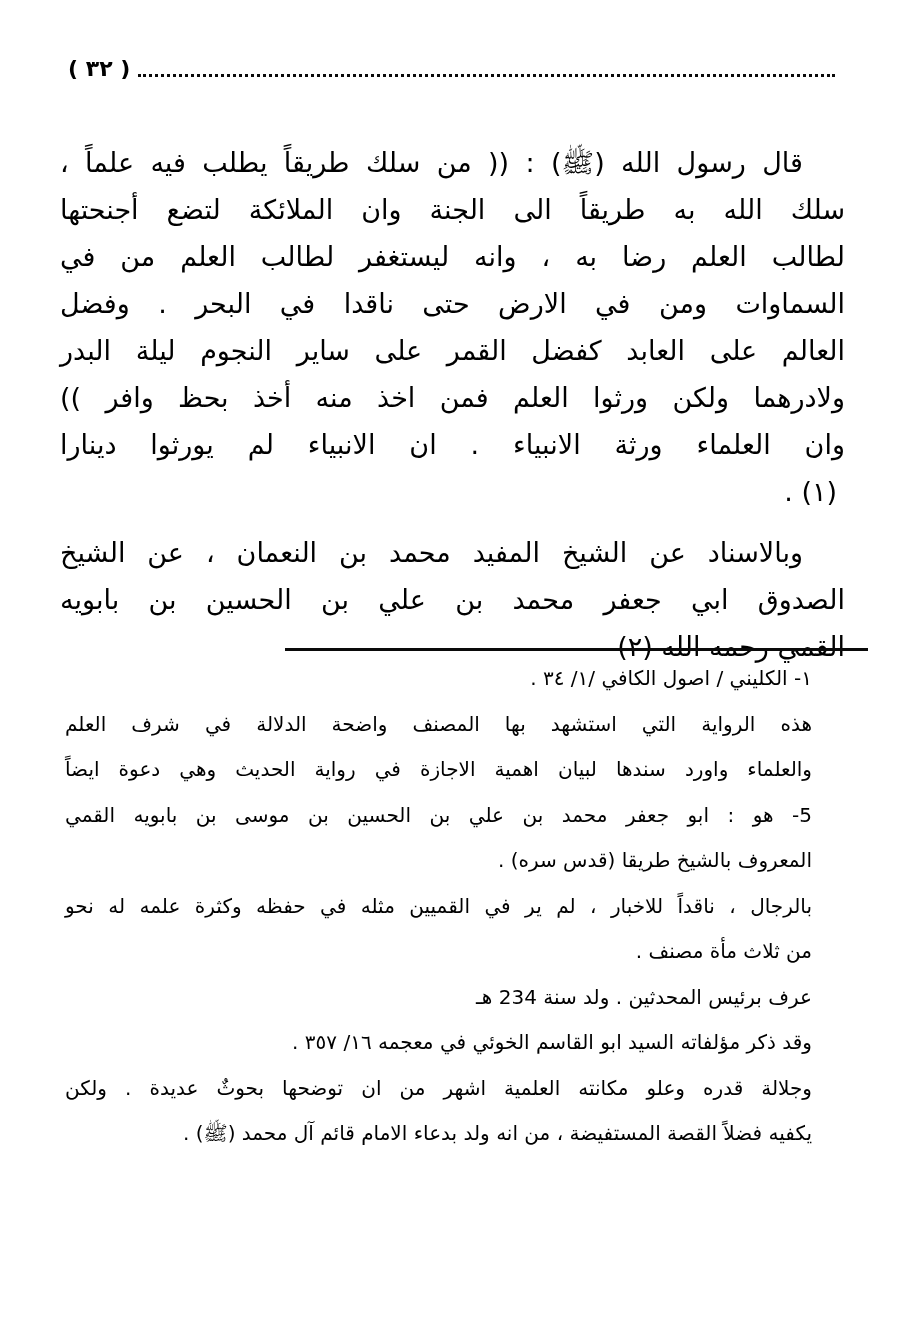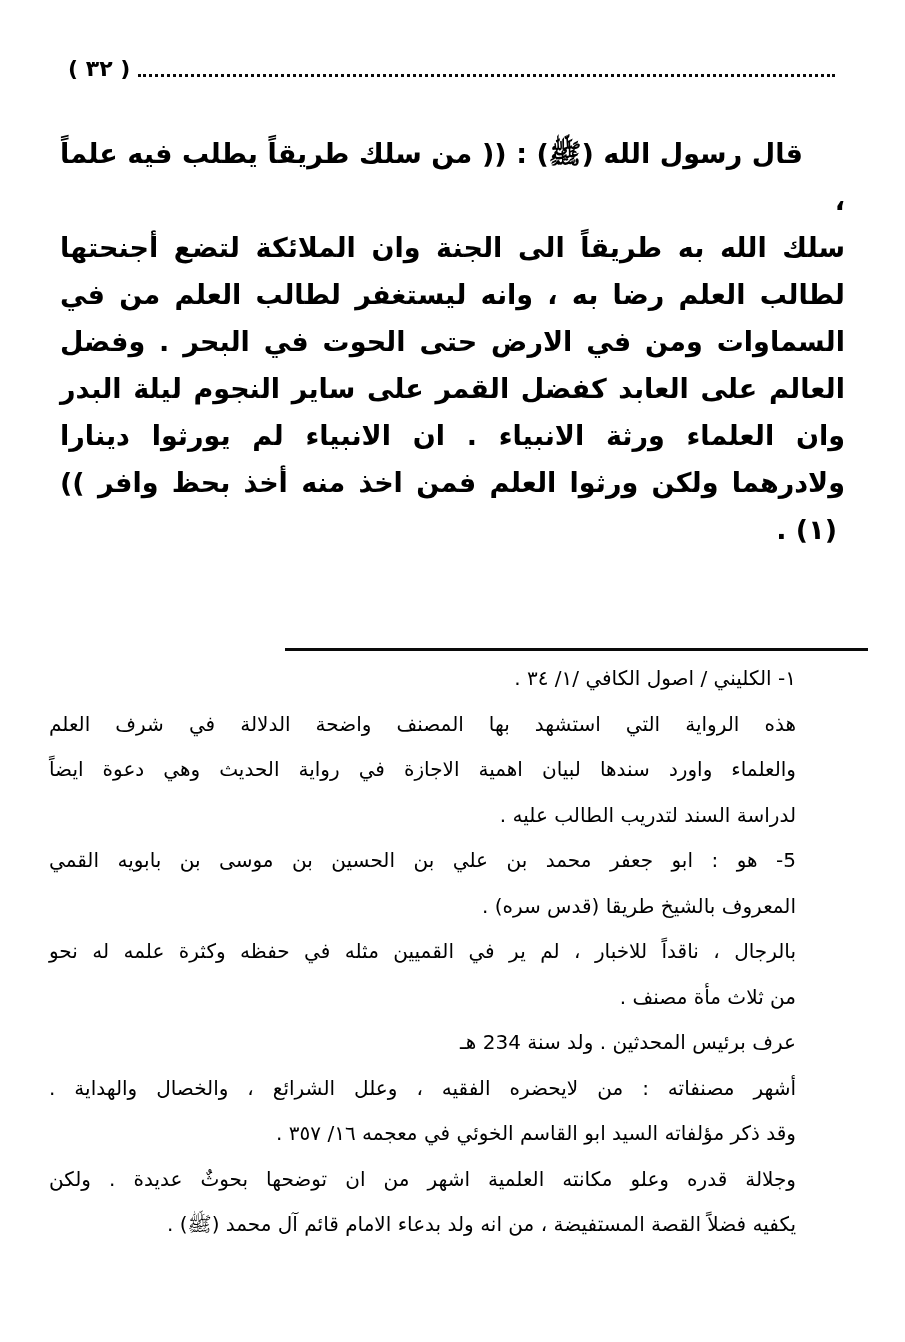--- a/index.html
+++ b/index.html
@@ -29,42 +29,42 @@
   }
   .dots {
     flex: 1 1 auto;
     border-bottom: 3px dotted #0a0a0a;
     margin: 0 8px 9px 8px;
     min-width: 40px;
   }
   
   .main {
     position: absolute;
-    top: 130px;
+    top: 139px;
     right: 60px;
     width: 785px;
-    font-weight: bold;
+    font-weight: normal;
     font-size: 27px;
   }
   .main .line { line-height: 47px; }
   .isnad { margin-top: 14px; }
   
   .divider {
     position: absolute;
     top: 648px;
     left: 285px;
     width: 583px;
     height: 3px;
     background: #0a0a0a;
   }
   
   .footnotes {
     position: absolute;
     top: 656px;
-    right: 109px;
+    right: 93px;
     width: 747px;
     font-weight: normal;
     font-size: 20px;
   }
   .footnotes .line { line-height: 45.5px; }
   
   .line {
     direction: rtl;
     text-align: right;
   }
@@ -83,39 +83,42 @@
   <div class="header">
     <span class="dots"></span>
     <span>( ٣٢ )</span>
   </div>
 
   <div class="main">
     <div class="hadith">
         <div class="line justify indent">قال رسول الله (ﷺ) : (( من سلك طريقاً يطلب فيه علماً ،</div>
         <div class="line justify">سلك الله به طريقاً الى الجنة وان الملائكة لتضع أجنحتها</div>
         <div class="line justify">لطالب العلم رضا به ، وانه ليستغفر لطالب العلم من في</div>
-        <div class="line justify">السماوات ومن في الارض حتى الحوت في البحر . وفضل</div>
+        <div class="line justify">السماوات ومن في الارض حتى ناقدا في البحر . وفضل</div>
         <div class="line justify">العالم على العابد كفضل القمر على ساير النجوم ليلة البدر</div>
+        <div class="line justify">ولادرهما ولكن ورثوا العلم فمن اخذ منه أخذ بحظ وافر ))</div>
         <div class="line justify">وان العلماء ورثة الانبياء . ان الانبياء لم يورثوا دينارا</div>
-        <div class="line justify">ولادرهما ولكن ورثوا العلم فمن اخذ منه أخذ بحظ وافر ))</div>
         <div class="line indent-sm">(١) .</div>
+      </div>
+    <div class="isnad">
+        <div class="line justify indent">وبالاسناد عن الشيخ المفيد محمد بن النعمان ، عن الشيخ</div>
+        <div class="line justify">الصدوق ابي جعفر محمد بن علي بن الحسين بن بابويه</div>
+        <div class="line">القمي رحمه الله (٢)</div>
       </div>
   </div>
 
   <div class="divider"></div>
 
   <div class="footnotes">
       <div class="line">١- الكليني / اصول الكافي /١/ ٣٤ .</div>
       <div class="line justify">هذه الرواية التي استشهد بها المصنف واضحة الدلالة في شرف العلم</div>
       <div class="line justify">والعلماء واورد سندها لبيان اهمية الاجازة في رواية الحديث وهي دعوة ايضاً</div>
-      <div class="line">لدراسة السند لتدريب الطالب عليه .</div>
       <div class="line justify">5- هو : ابو جعفر محمد بن علي بن الحسين بن موسى بن بابويه القمي</div>
       <div class="line">المعروف بالشيخ طريقا (قدس سره) .</div>
       <div class="line justify">بالرجال ، ناقداً للاخبار ، لم ير في القميين مثله في حفظه وكثرة علمه له نحو</div>
       <div class="line">من ثلاث مأة مصنف .</div>
       <div class="line">عرف برئيس المحدثين . ولد سنة 234 هـ</div>
-      <div class="line justify">أشهر مصنفاته : من لايحضره الفقيه ، وعلل الشرائع ، والخصال والهداية .</div>
       <div class="line">وقد ذكر مؤلفاته السيد ابو القاسم الخوئي في معجمه ١٦/ ٣٥٧ .</div>
       <div class="line justify">وجلالة قدره وعلو مكانته العلمية اشهر من ان توضحها بحوثٌ عديدة . ولكن</div>
       <div class="line">يكفيه فضلاً القصة المستفيضة ، من انه ولد بدعاء الامام قائم آل محمد (ﷺ) .</div>
     </div>
 
 </div>
 
 </body></html>

